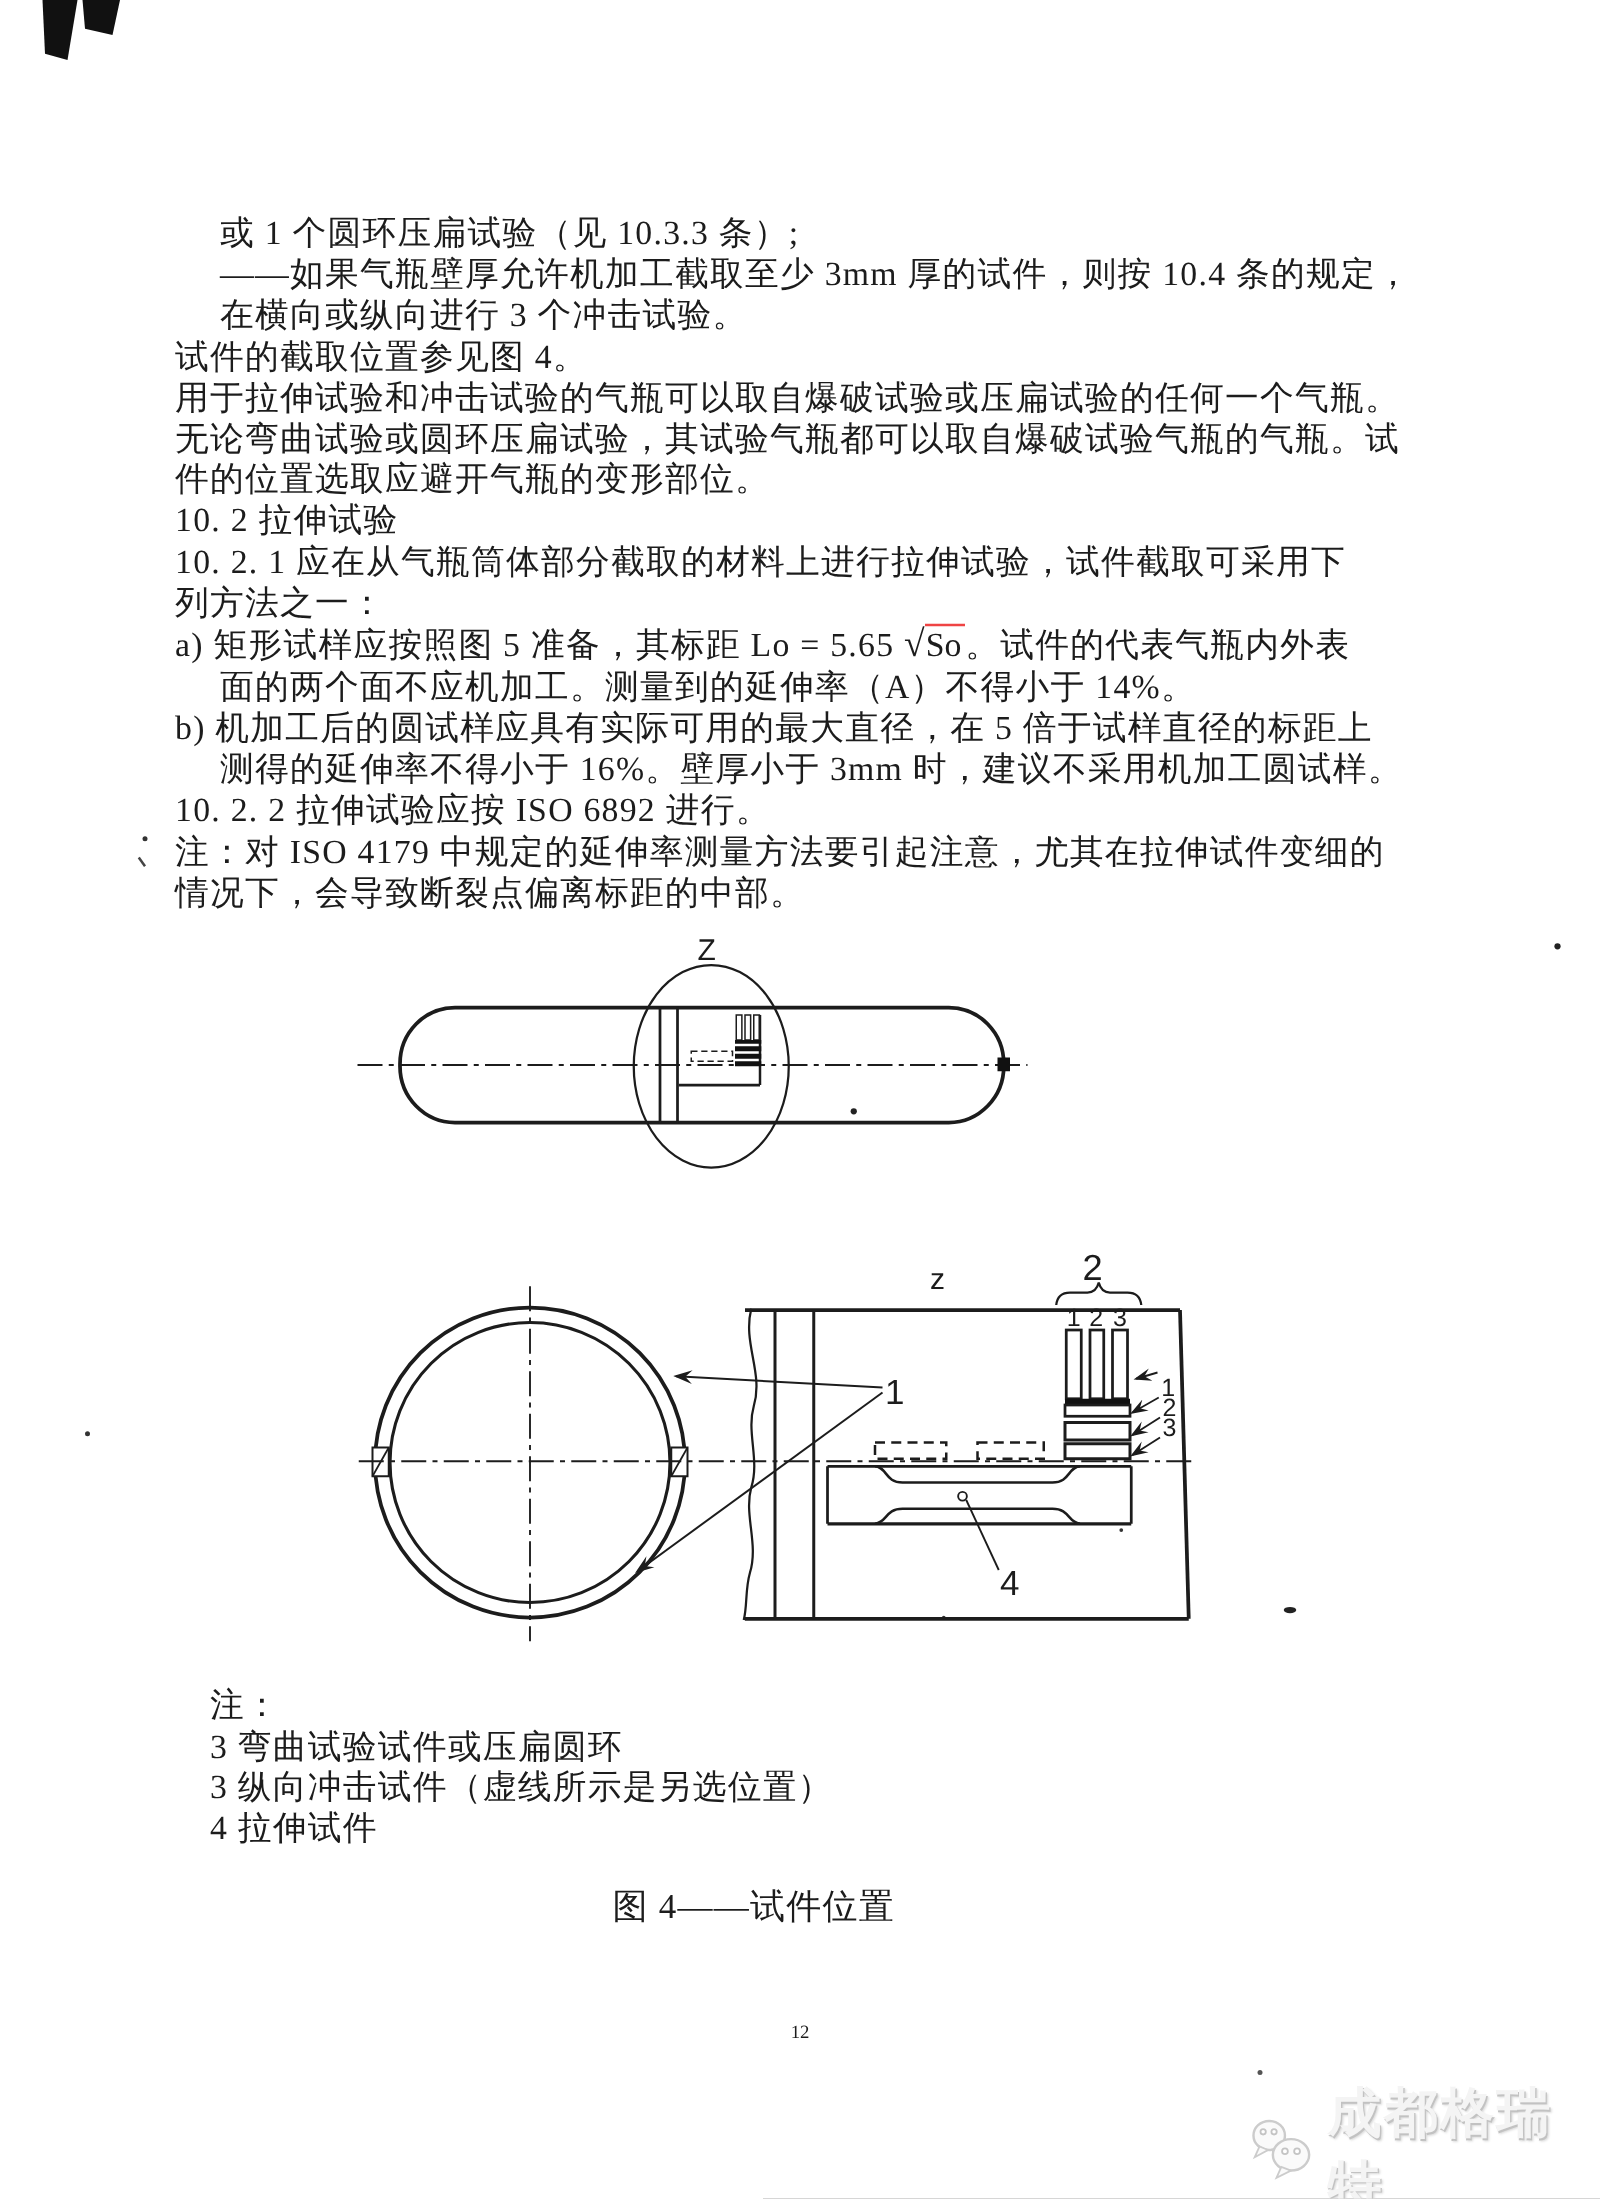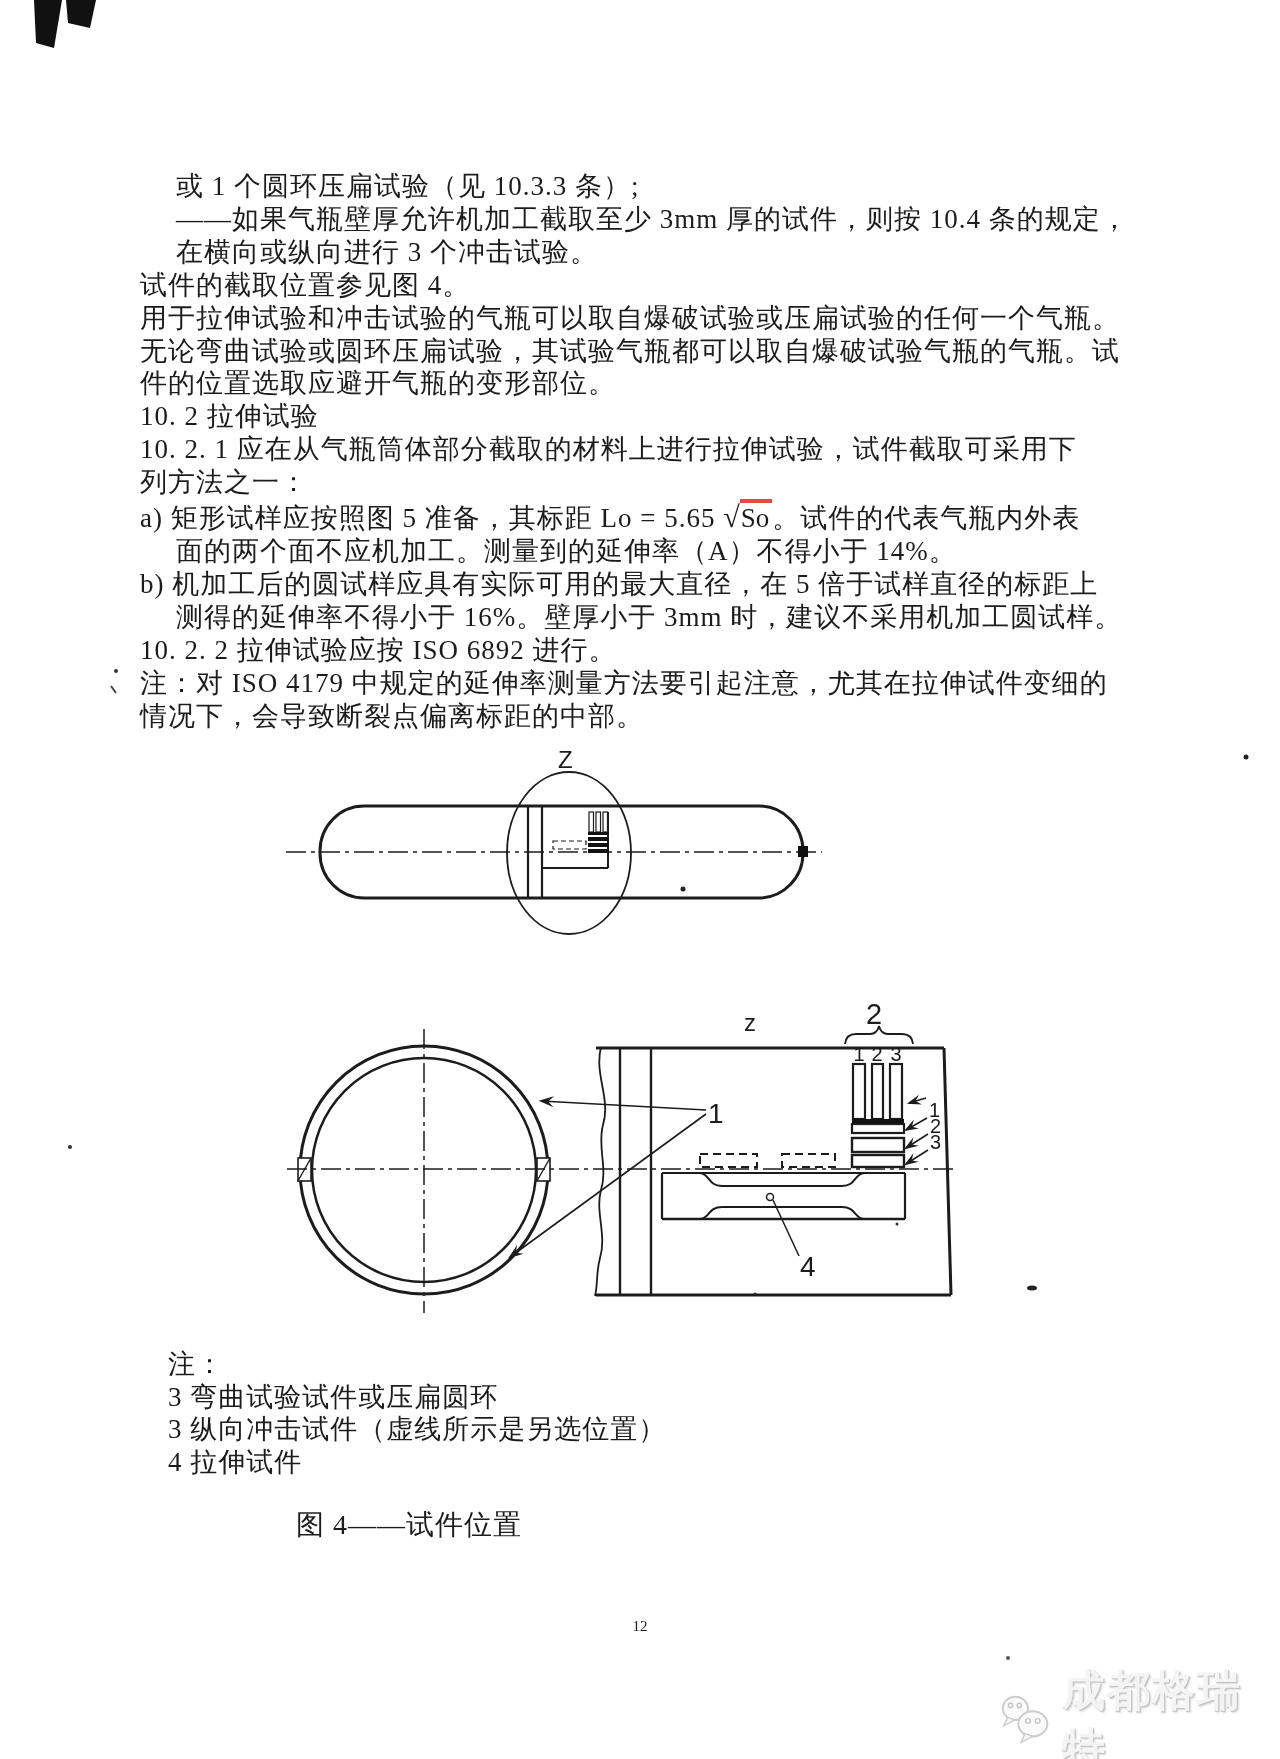--- a/index.html
+++ b/index.html
@@ -3,25 +3,25 @@
 <meta charset="utf-8">
 <style>
   html,body{margin:0;padding:0;background:#9a9a9a;}
   .page{position:relative;width:1280px;height:1759px;background:#ffffff;overflow:hidden;
         font-family:"Liberation Serif","DejaVu Serif",serif;color:#1c1c1c;}
   .bodytext{position:absolute;left:140px;top:126px;width:1014px;font-size:27px;
             line-height:32.9px;letter-spacing:1px;margin-top:44px;}
   .bodytext .ln{white-space:nowrap;}
   .ind{padding-left:36px;}
   .sqrt{font-size:30px;letter-spacing:0;}
-  .rad{display:inline-block;border-top:4px solid #ef4444;line-height:1.05;
+  .rad{display:inline-block;border-top:2px solid #ef4444;line-height:1.05;
        padding:1px 3px 0 1px;letter-spacing:0;}
   .notes{position:absolute;left:168px;top:1348px;font-size:27px;line-height:32.6px;
          letter-spacing:1px;}
-  .caption{position:absolute;left:296px;top:1506px;width:420px;text-align:left;
+  .caption{position:absolute;left:296px;top:1506px;width:420px;text-align:right;
            font-size:28px;letter-spacing:1px;}
   .pagenum{position:absolute;left:600px;top:1618px;width:80px;text-align:center;font-size:15px;}
   .watermark{position:absolute;left:996px;top:1662px;display:flex;align-items:center;gap:8px;}
   .wm-text{font-family:"Liberation Sans","DejaVu Sans",sans-serif;font-weight:700;
            font-size:43px;letter-spacing:2px;color:#f4f4f4;
            text-shadow:1px 1px 0 #c2c2c2,2px 2px 2px #d8d8d8;}
   svg.overlay{position:absolute;left:0;top:0;}
   svg text{font-family:"Liberation Sans","DejaVu Sans",sans-serif;fill:#1c1c1c;}
 </style>
 </head>

